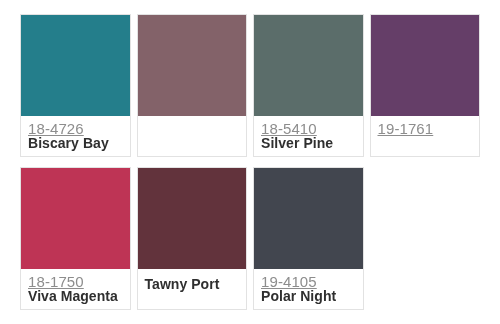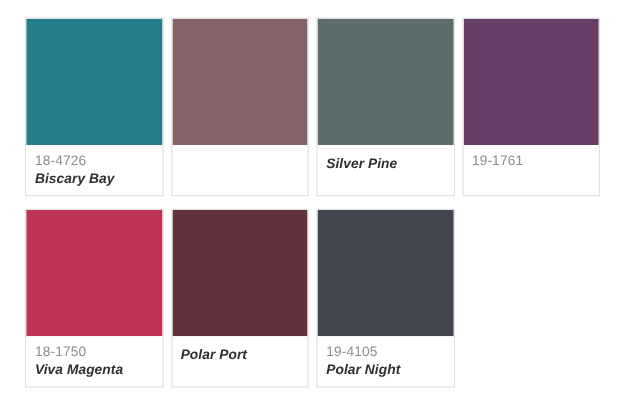--- a/index.html
+++ b/index.html
@@ -40,75 +40,76 @@
     display: block;
   }
   .swatch-caption {
     box-sizing: border-box;
     flex: 1 1 auto;
     padding: 7px 7px 0 7px;
     background: #ffffff;
   }
   .swatch-code {
     display: block;
-    font-size: 11px;
+    font-size: 15px;
     line-height: 12px;
     color: #8d8d8d;
     letter-spacing: 0.1px;
     white-space: nowrap;
+    text-decoration: underline;
   }
   .swatch-name {
     display: block;
     margin-top: 1px;
-    font-size: 11px;
+    font-size: 14px;
     line-height: 14px;
     font-weight: bold;
     color: #2f2f2f;
     letter-spacing: 0.05px;
     white-space: nowrap;
-    font-style: italic;
   }
 </style>
 </head>
 <body>
 
 <div id="palette-grid">
     <div class="swatch-card">
       <div class="swatch-color" style="background-color: rgb(36, 126, 139);"></div>
       <div class="swatch-caption">
         <span class="swatch-code">18-4726</span>
         <span class="swatch-name">Biscary Bay</span>
       </div>
     </div>
     <div class="swatch-card">
       <div class="swatch-color" style="background-color: rgb(131, 98, 105);"></div>
     </div>
     <div class="swatch-card">
       <div class="swatch-color" style="background-color: rgb(91, 109, 106);"></div>
       <div class="swatch-caption">
+        <span class="swatch-code">18-5410</span>
         <span class="swatch-name">Silver Pine</span>
       </div>
     </div>
     <div class="swatch-card">
       <div class="swatch-color" style="background-color: rgb(101, 62, 104);"></div>
       <div class="swatch-caption">
         <span class="swatch-code">19-1761</span>
       </div>
     </div>
     <div class="swatch-card">
       <div class="swatch-color" style="background-color: rgb(190, 52, 85);"></div>
       <div class="swatch-caption">
         <span class="swatch-code">18-1750</span>
         <span class="swatch-name">Viva Magenta</span>
       </div>
     </div>
     <div class="swatch-card">
       <div class="swatch-color" style="background-color: rgb(98, 51, 60);"></div>
       <div class="swatch-caption">
-        <span class="swatch-name">Polar Port</span>
+        <span class="swatch-name">Tawny Port</span>
       </div>
     </div>
     <div class="swatch-card">
       <div class="swatch-color" style="background-color: rgb(66, 70, 79);"></div>
       <div class="swatch-caption">
         <span class="swatch-code">19-4105</span>
         <span class="swatch-name">Polar Night</span>
       </div>
     </div>
   </div>

